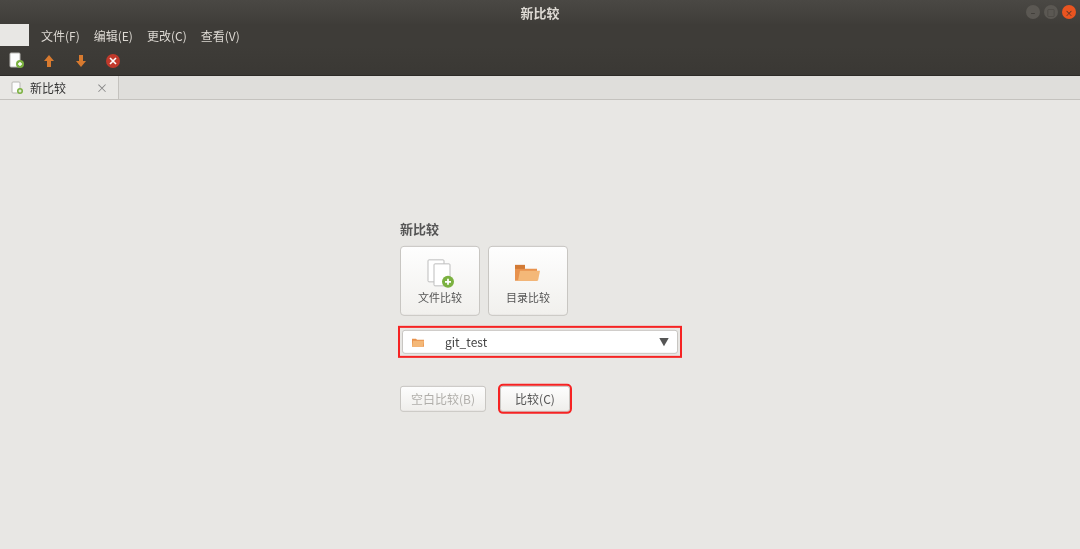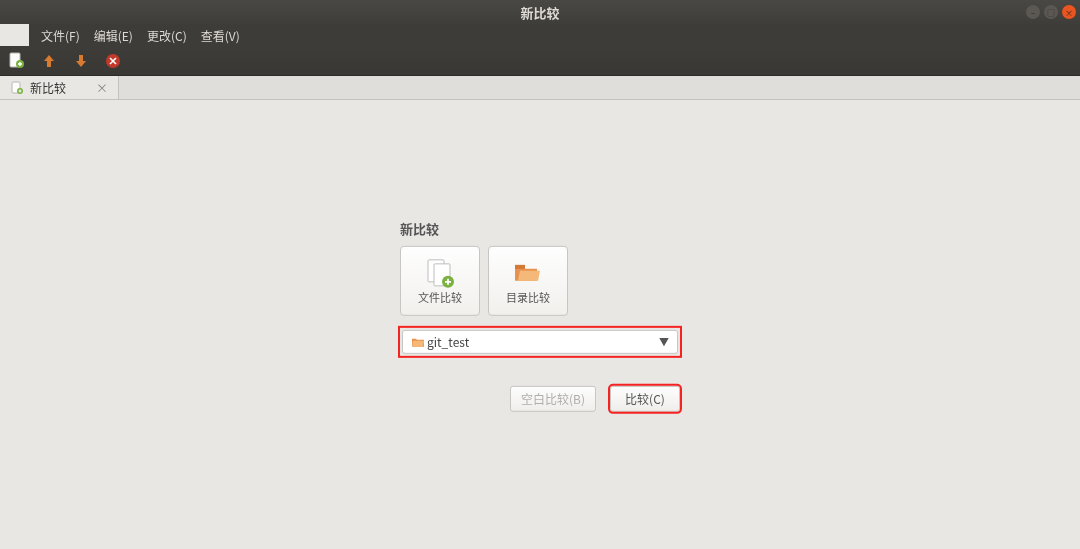--- a/index.html
+++ b/index.html
@@ -133,34 +133,33 @@
       padding: 2px;
     }
     .folder-selector {
       height: 24px;
       border: 1px solid #c8c6c2;
       border-radius: 3px;
       background: #fff;
       display: flex;
       align-items: center;
       padding: 0 8px;
-      gap: 2px;
+      gap: 20px;
       font-size: 12px;
       color: #444;
       position: relative;
     }
     .folder-selector .chev {
       margin-left: auto;
       font-size: 10px;
       color: #555;
     }
     .action-row {
       margin-top: 30px;
       display: flex;
-      justify-content: flex-end;
       gap: 14px;
     }
     .btn {
       height: 26px;
       min-width: 70px;
       padding: 0 10px;
       border: 1px solid #c8c6c2;
       border-radius: 3px;
       background: linear-gradient(#fdfdfd, #efeeeb);
       display: inline-flex;

